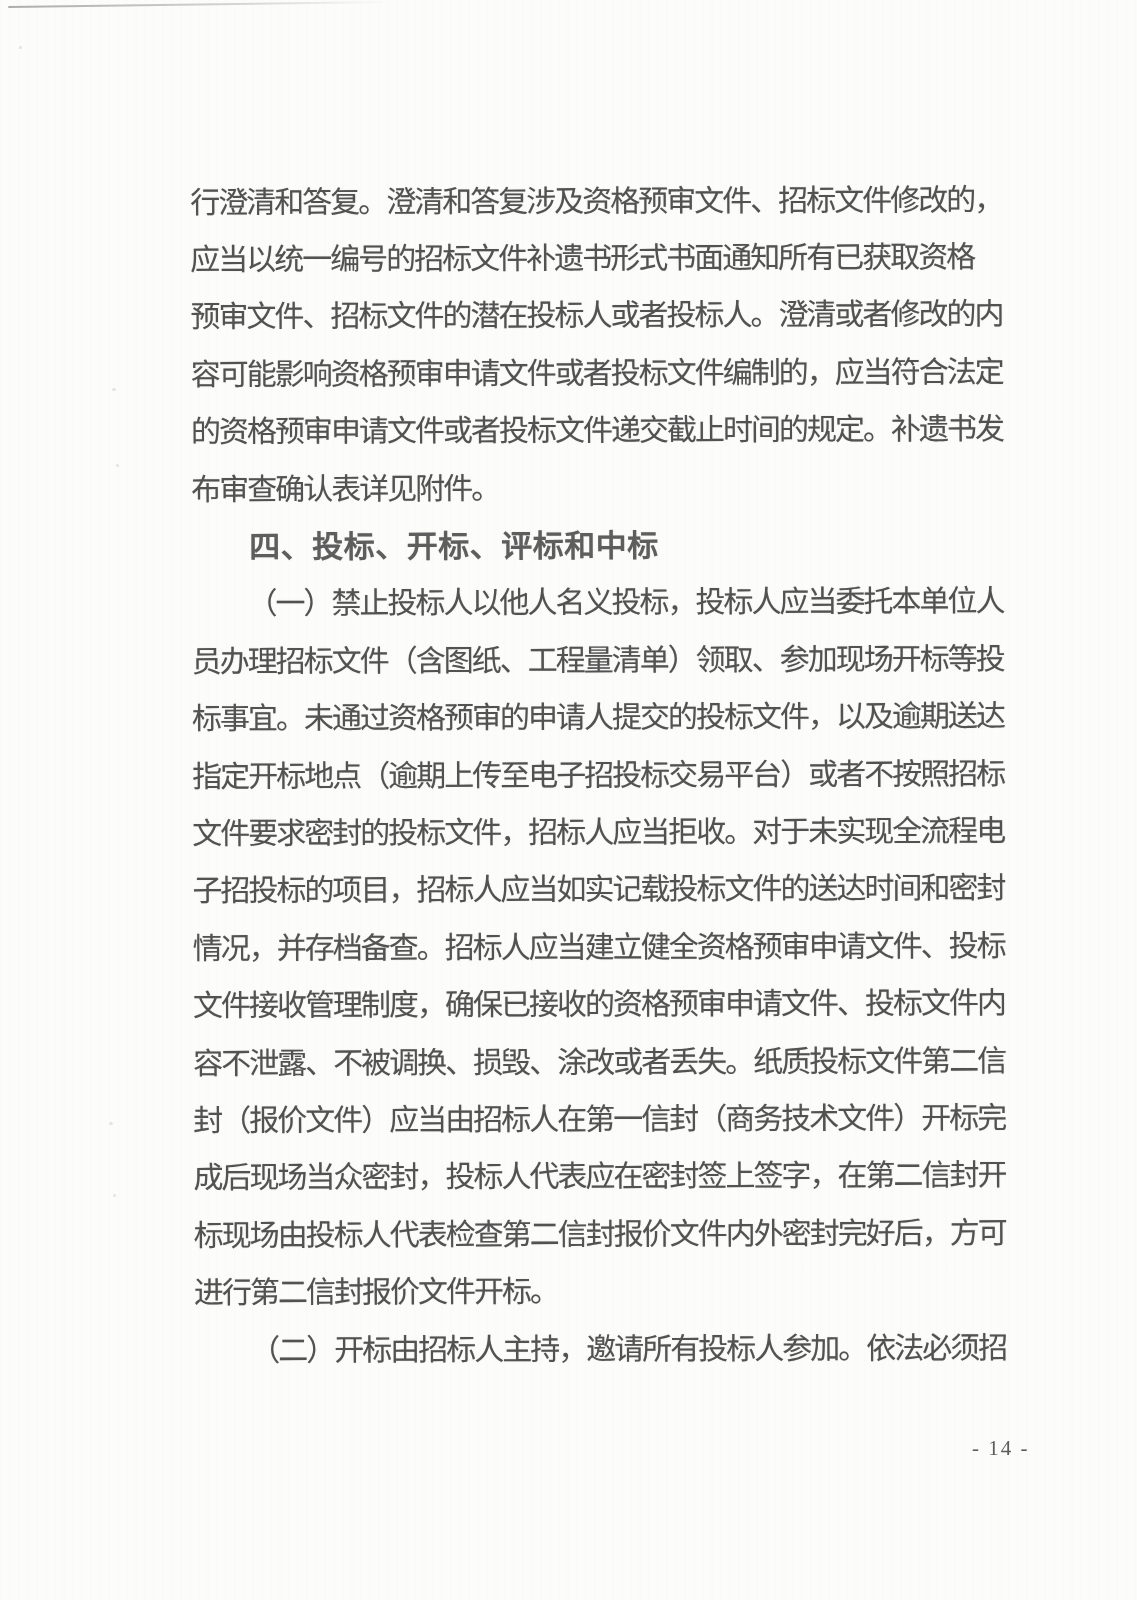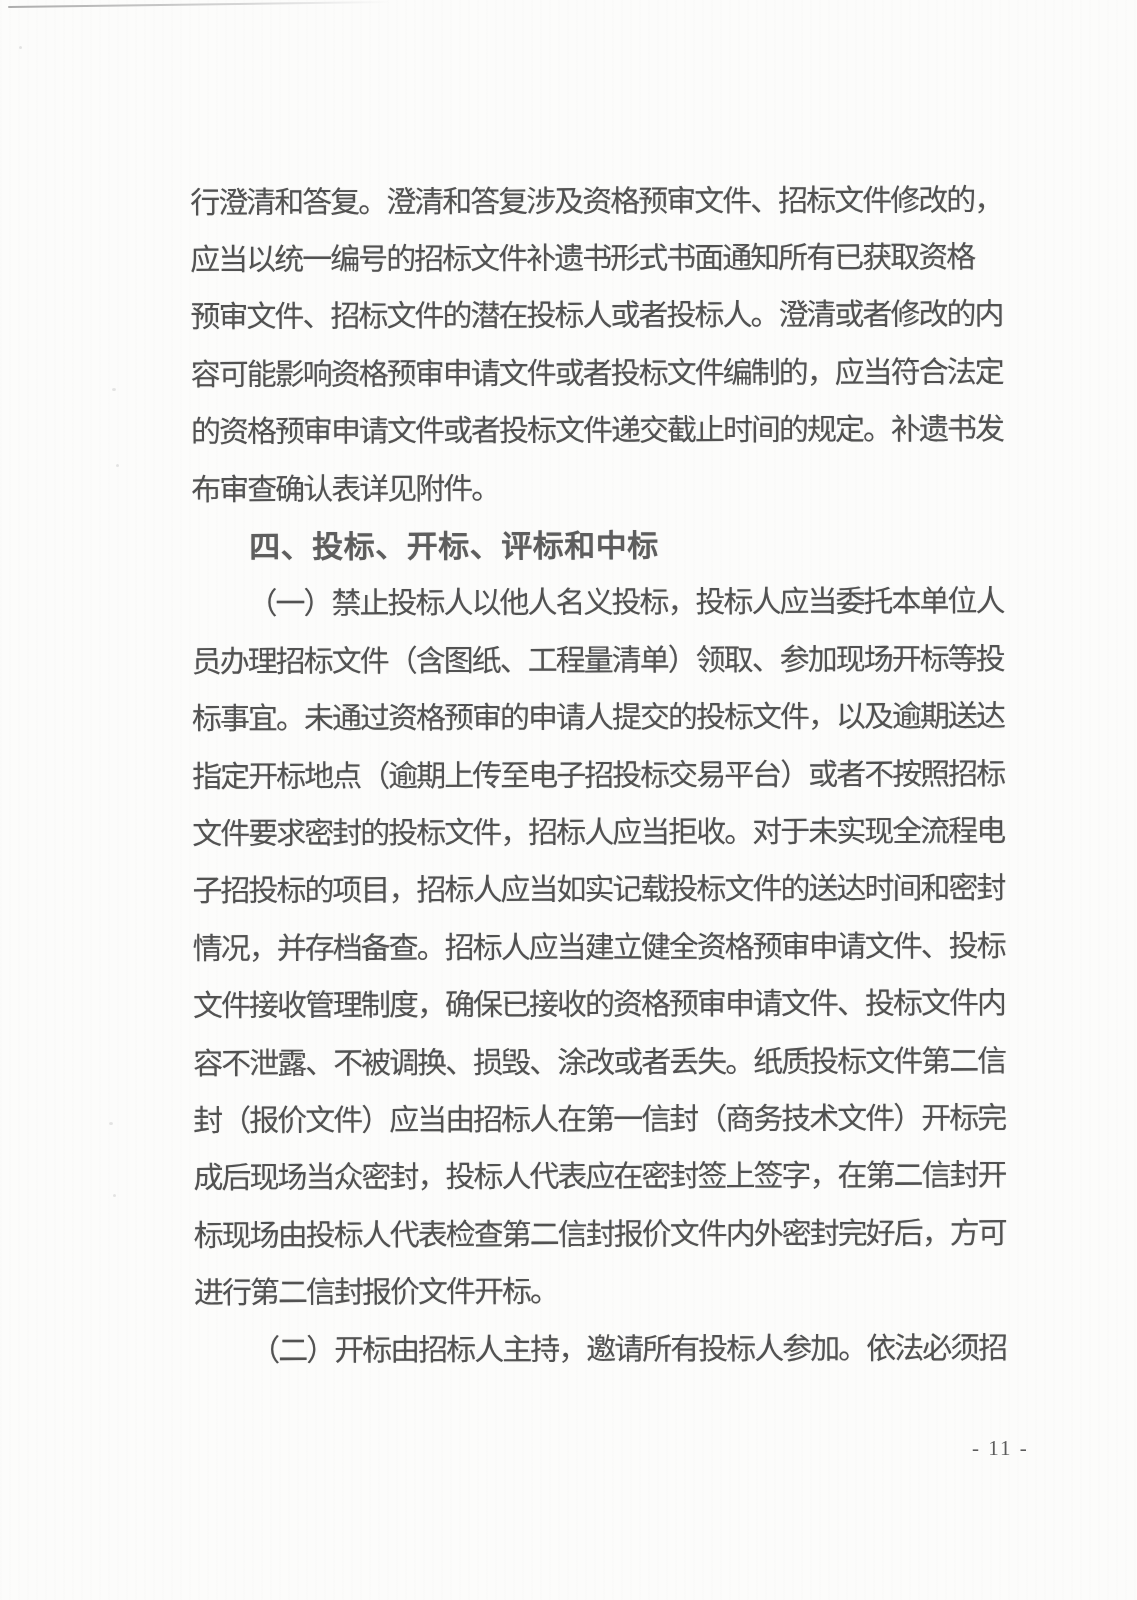--- a/index.html
+++ b/index.html
@@ -113,14 +113,14 @@
       <div class="line body">情况，并存档备查。招标人应当建立健全资格预审申请文件、投标</div>
       <div class="line body">文件接收管理制度，确保已接收的资格预审申请文件、投标文件内</div>
       <div class="line body">容不泄露、不被调换、损毁、涂改或者丢失。纸质投标文件第二信</div>
       <div class="line body">封（报价文件）应当由招标人在第一信封（商务技术文件）开标完</div>
       <div class="line body">成后现场当众密封，投标人代表应在密封签上签字，在第二信封开</div>
       <div class="line body">标现场由投标人代表检查第二信封报价文件内外密封完好后，方可</div>
       <div class="line body">进行第二信封报价文件开标。</div>
       <div class="line body-indent">（二）开标由招标人主持，邀请所有投标人参加。依法必须招</div>
     </div>
 
-  <div class="page-number">- 11 -</div>
+  <div class="page-number">- 14 -</div>
 </div>
 
 </body></html>

